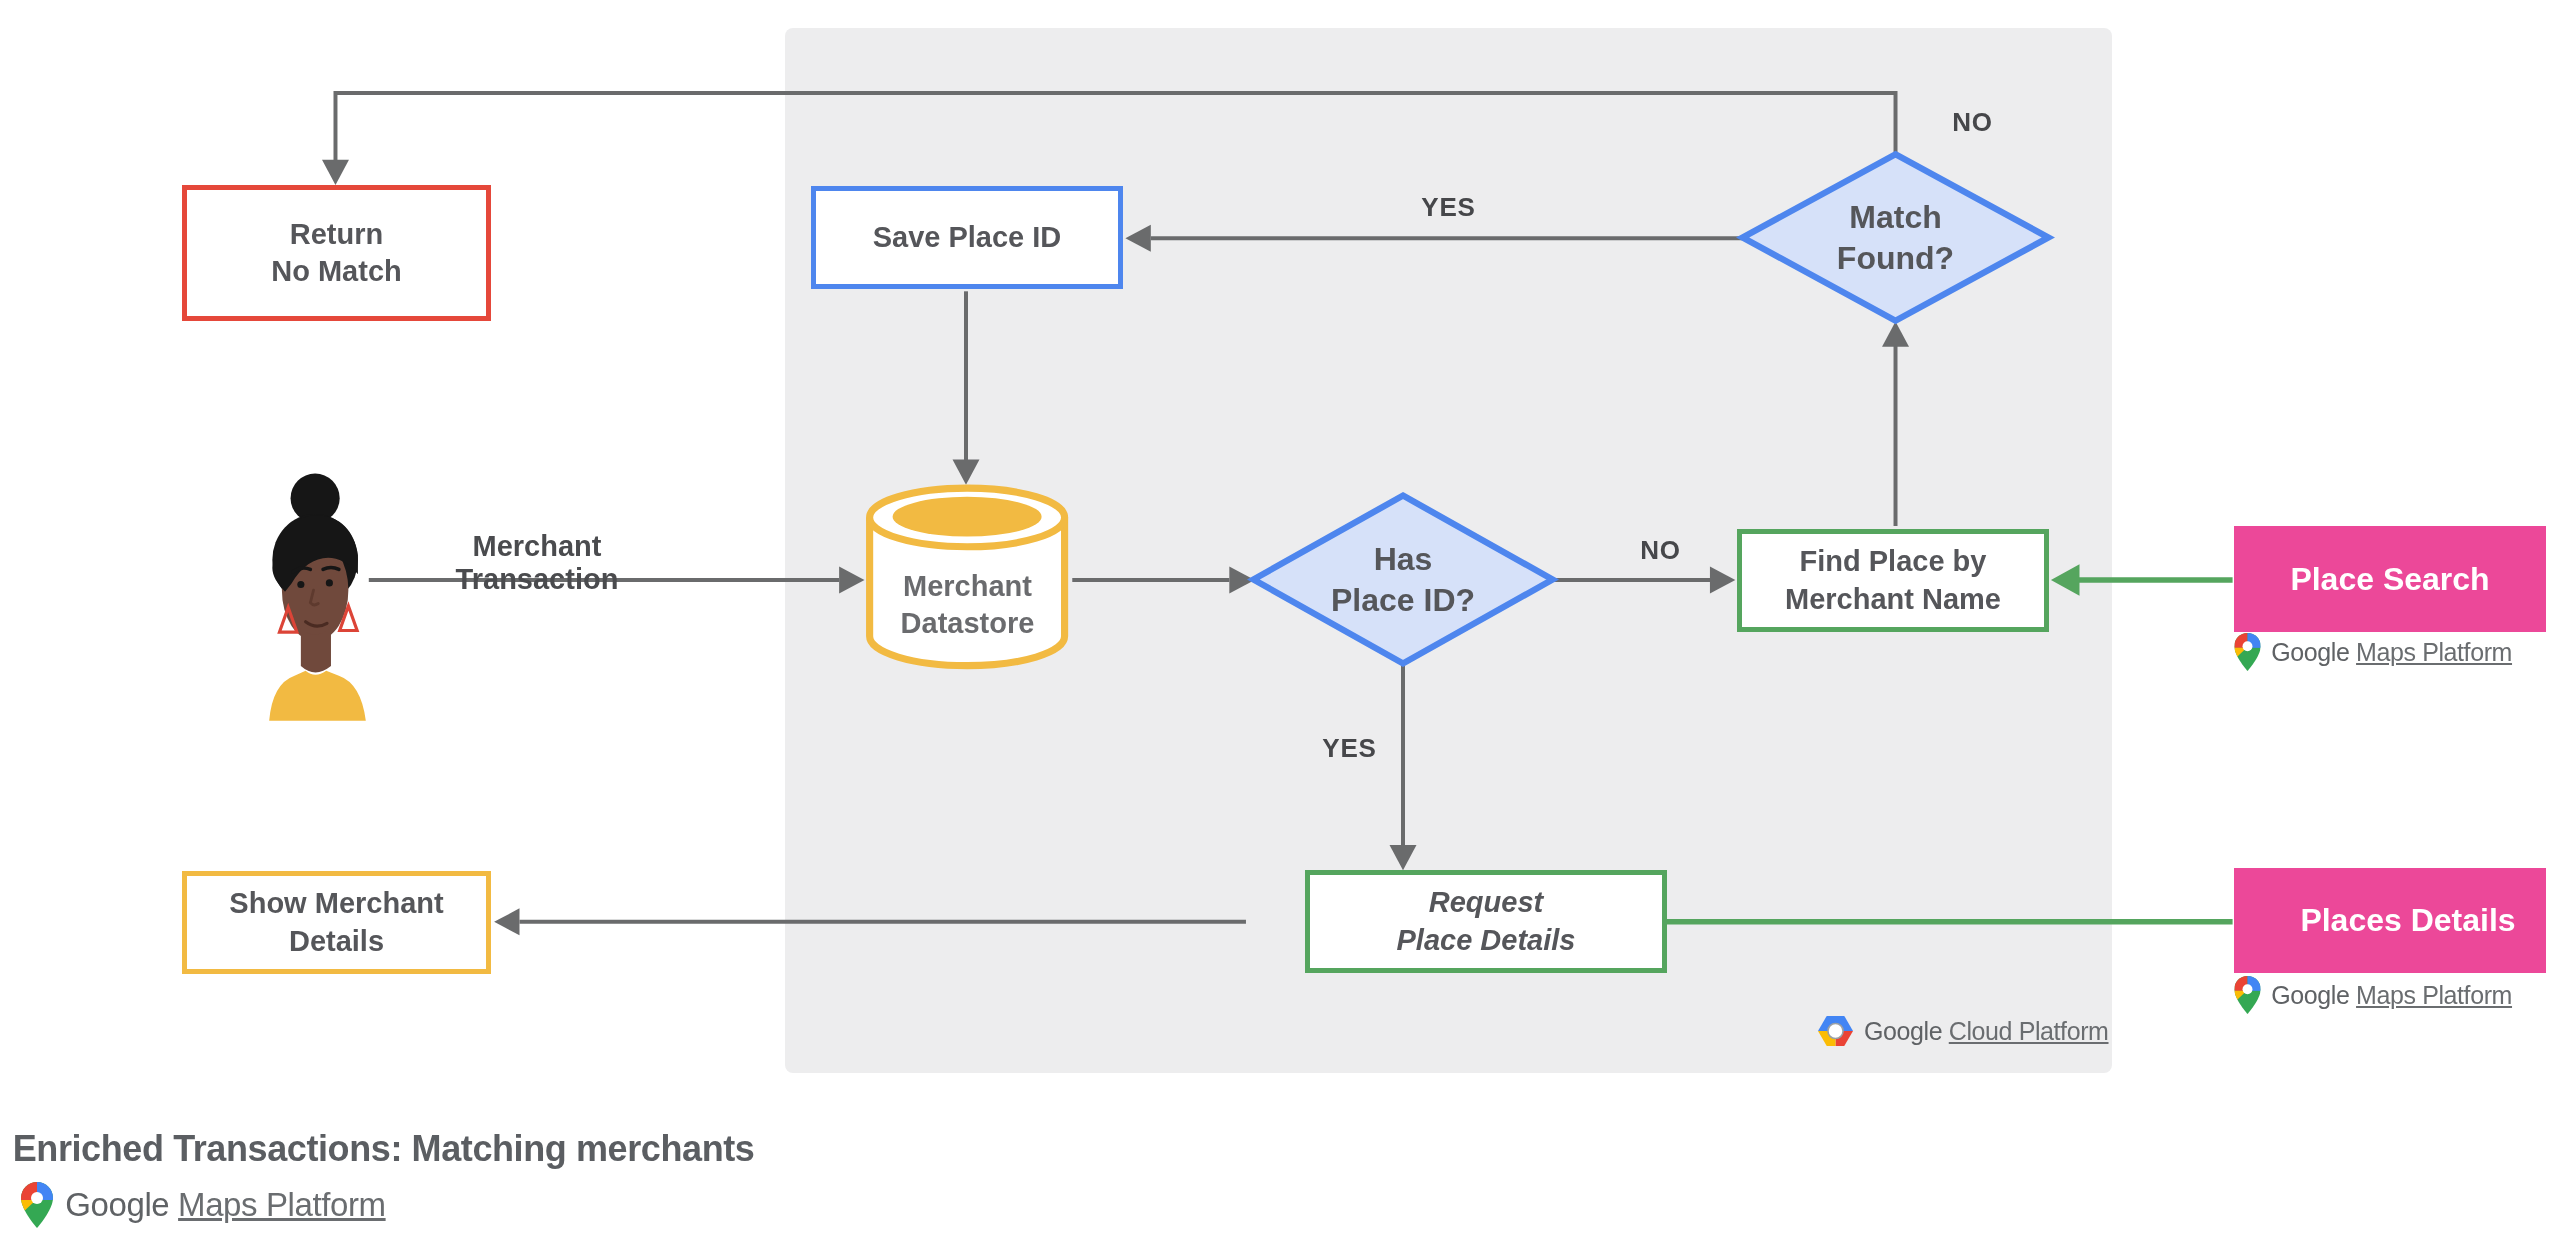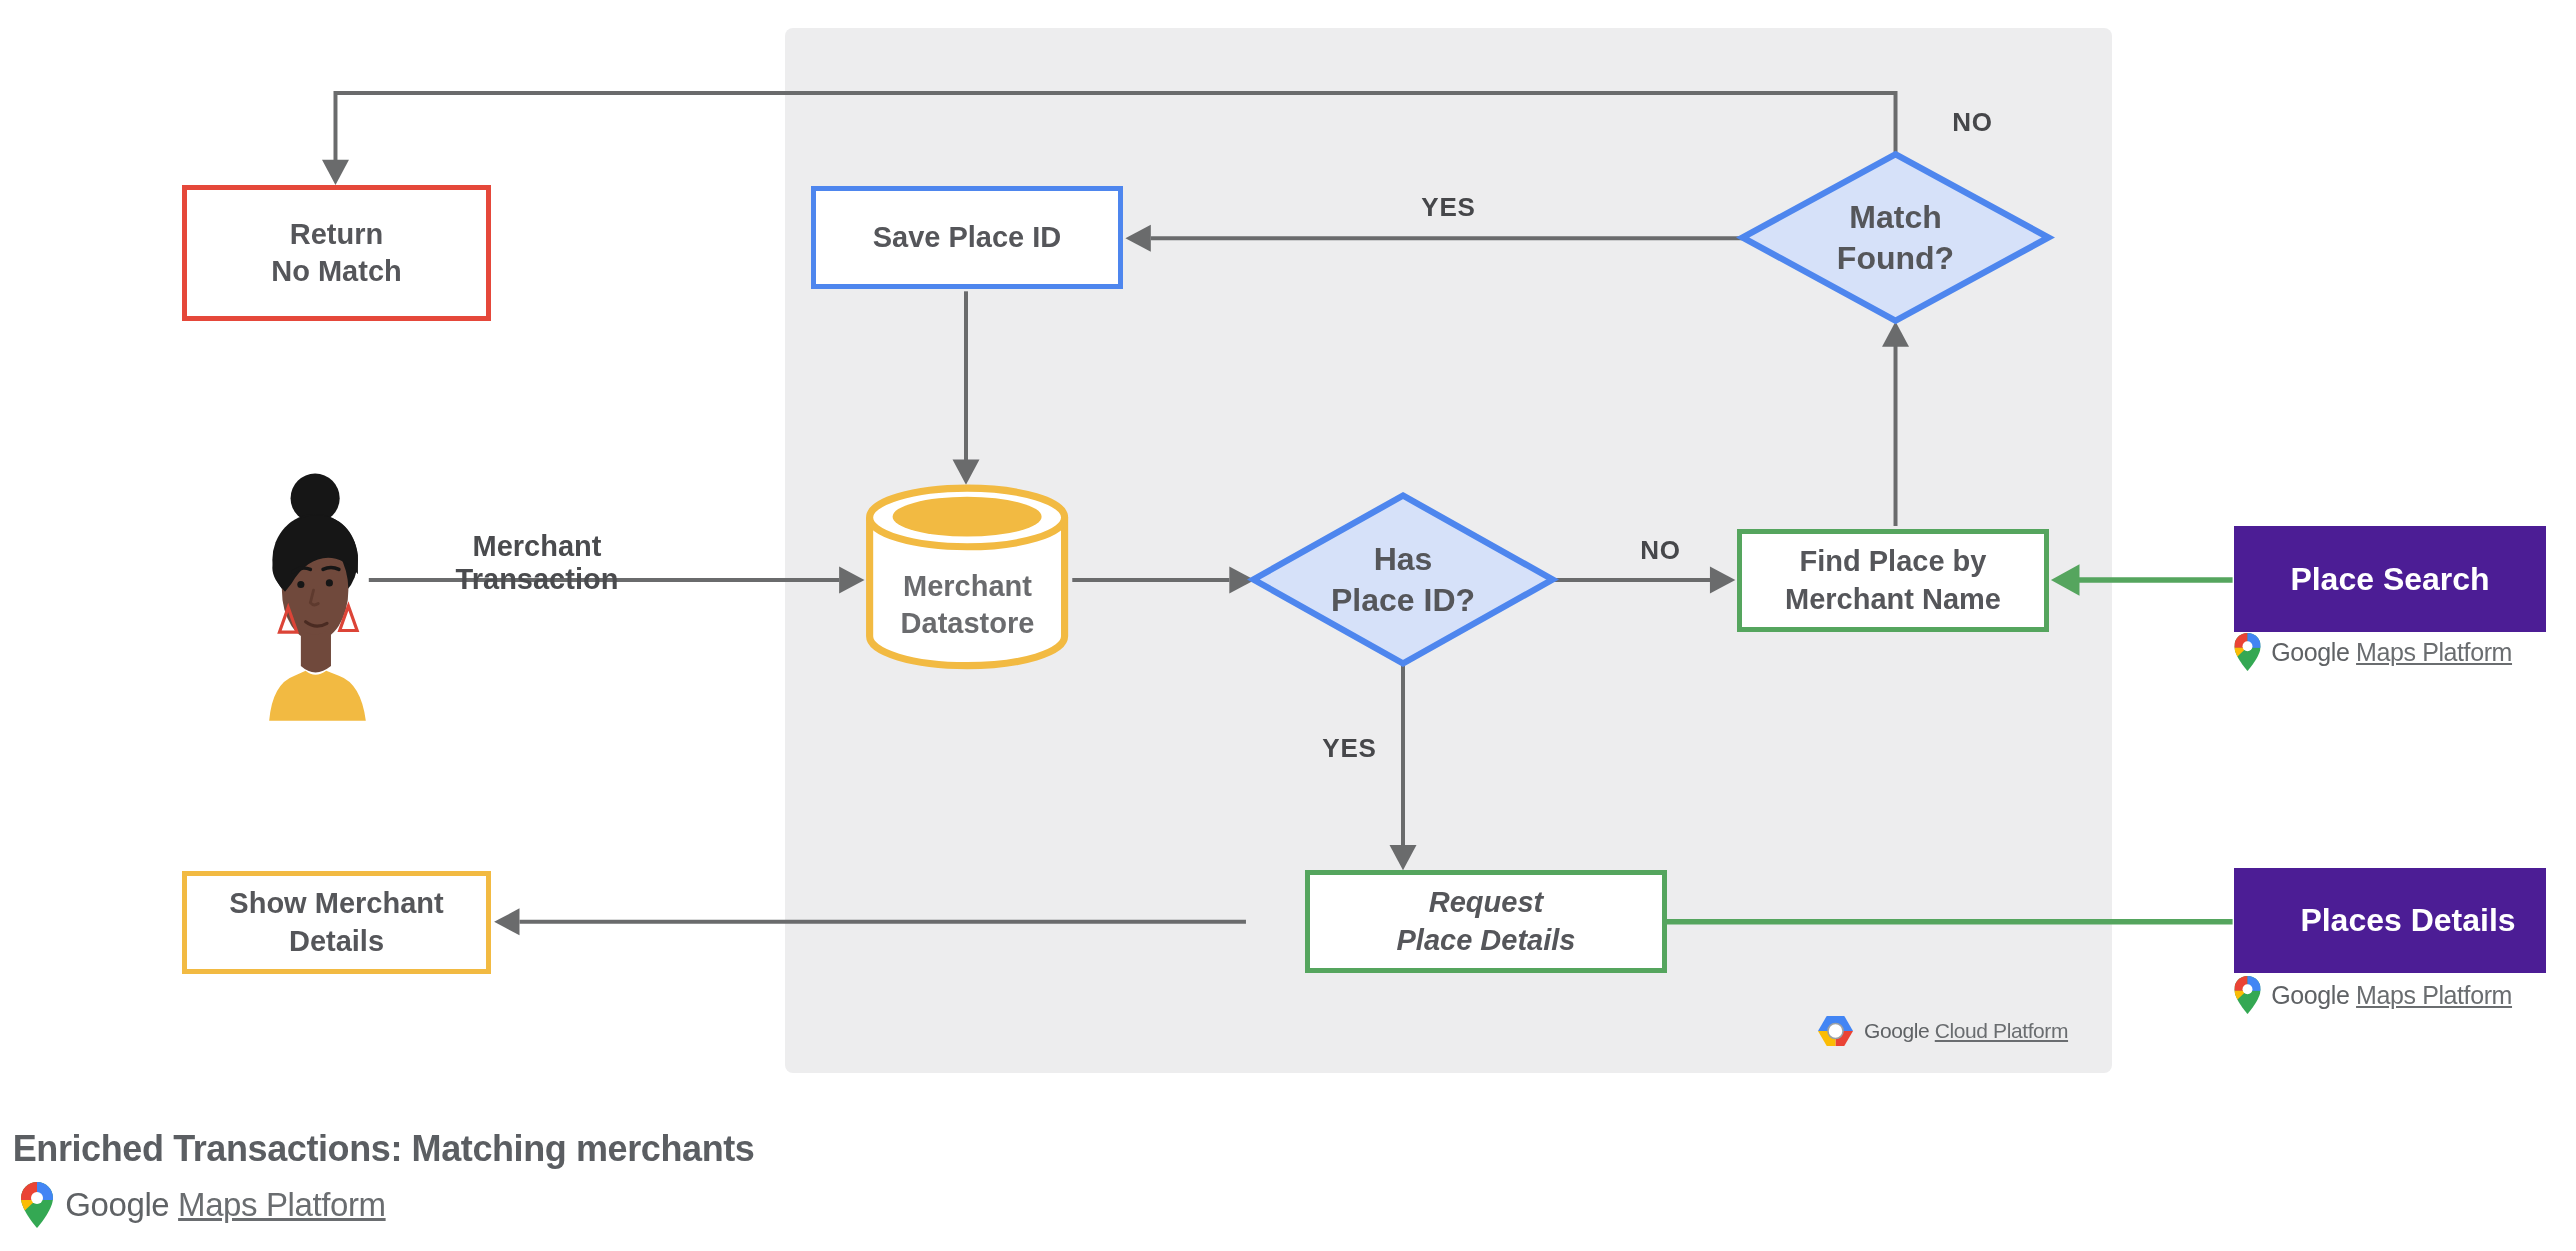--- a/index.html
+++ b/index.html
@@ -7,39 +7,39 @@
         font-family:"Liberation Sans", sans-serif;}
   .panel{position:absolute;left:785px;top:28px;width:1327px;height:1045px;background:#EDEDEE;border-radius:8px;}
   svg.edges{position:absolute;left:0;top:0;width:2576px;height:1252px;pointer-events:none;}
   .node{position:absolute;display:flex;align-items:center;justify-content:center;
         background:#ffffff;box-sizing:border-box;text-align:center;
         font-weight:700;font-size:29px;line-height:1.28;color:#55565A;white-space:pre-line;}
   .node.red{border:5.6px solid #E5483A;}
   .node.blue{border:5.6px solid #4E86EE;}
   .node.green{border:5.6px solid #55A55E;}
   .node.yellow{border:5.6px solid #F2BA42;}
-  .node.solid-green{background:#4c1d95;border:none;color:#ffffff;font-size:32px;white-space:nowrap;}
+  .node.solid-green{background:#ec4899;border:none;color:#ffffff;font-size:32px;white-space:nowrap;}
   .diamond{position:absolute;}
   .diamond .dlabel{position:absolute;left:0;top:0;right:0;bottom:0;display:flex;align-items:center;justify-content:center;
         font-weight:700;font-size:32px;line-height:1.28;color:#55565A;text-align:center;white-space:pre-line;}
   .cyl{position:absolute;}
   .cyl .clabel{position:absolute;left:0;right:0;top:68px;bottom:11px;display:flex;align-items:center;justify-content:center;
         font-weight:700;font-size:29px;line-height:1.28;color:#6A6B6E;text-align:center;white-space:pre-line;}
   .edge-label{position:absolute;width:111px;text-align:center;font-weight:700;font-size:26px;
         color:#46474A;letter-spacing:0.8px;margin-left:19px;}
   .flow-label{position:absolute;left:394px;top:530px;width:286px;text-align:center;
         font-weight:700;font-size:29px;color:#4A4B4E;}
   .title{position:absolute;left:12.7px;top:1128px;font-weight:700;font-size:36px;color:#5B5E62;letter-spacing:-0.4px;}
   .logo-row{position:absolute;display:flex;align-items:center;}
   .logo-row .brand{white-space:nowrap;letter-spacing:-0.4px;}
   .logo-row .g{font-weight:500;color:#5F6265;}
   .logo-row .rest{font-weight:400;color:#6A6D70;text-decoration:underline;}
   .gmp-sm{gap:10.3px;}  .gmp-sm .brand{font-size:25px;}
   .gmp-lg{gap:12.7px;}  .gmp-lg .brand{font-size:33px;}
-  .gcp-row{gap:11px;} .gcp-row .brand{font-size:21px;}
+  .gcp-row{gap:11px;} .gcp-row .brand{font-size:25px;}
   .avatar{position:absolute;left:266px;top:471px;width:103px;height:250px;}
 </style>
 </head>
 <body>
 
 <div class="page">
 
   <div class="panel"></div>
 
   <svg class="edges" viewBox="0 0 3248 1578">

